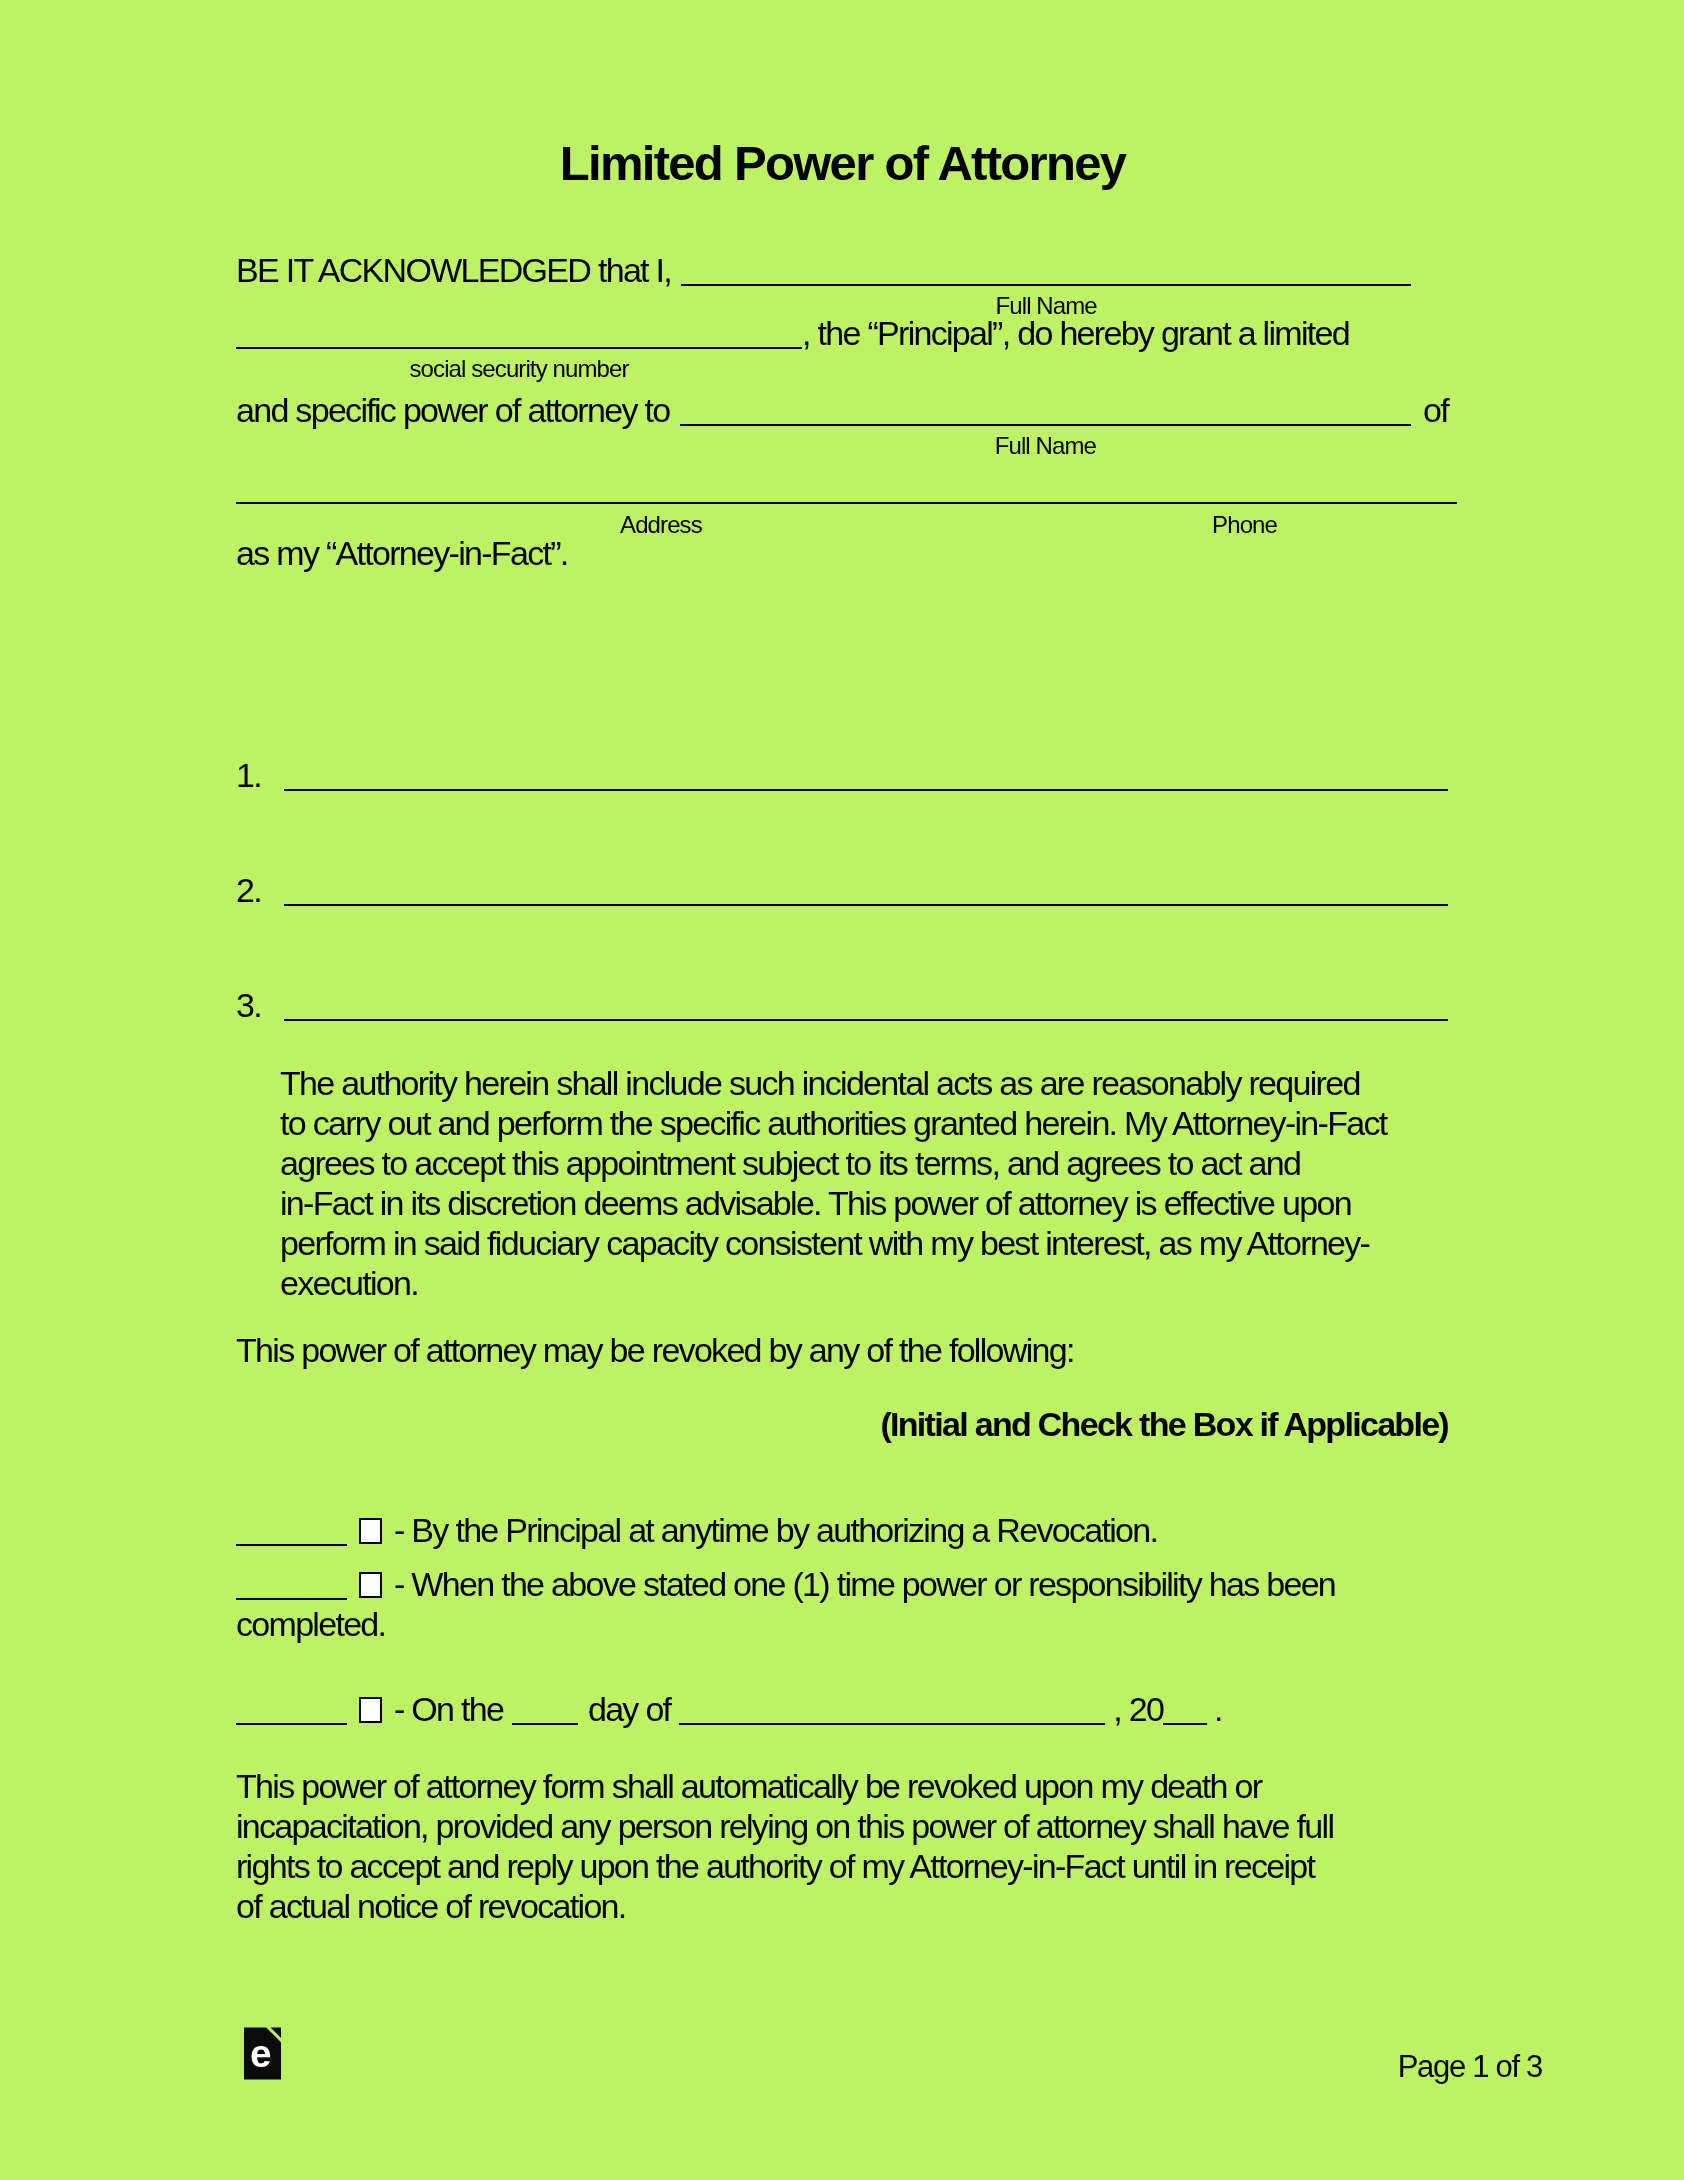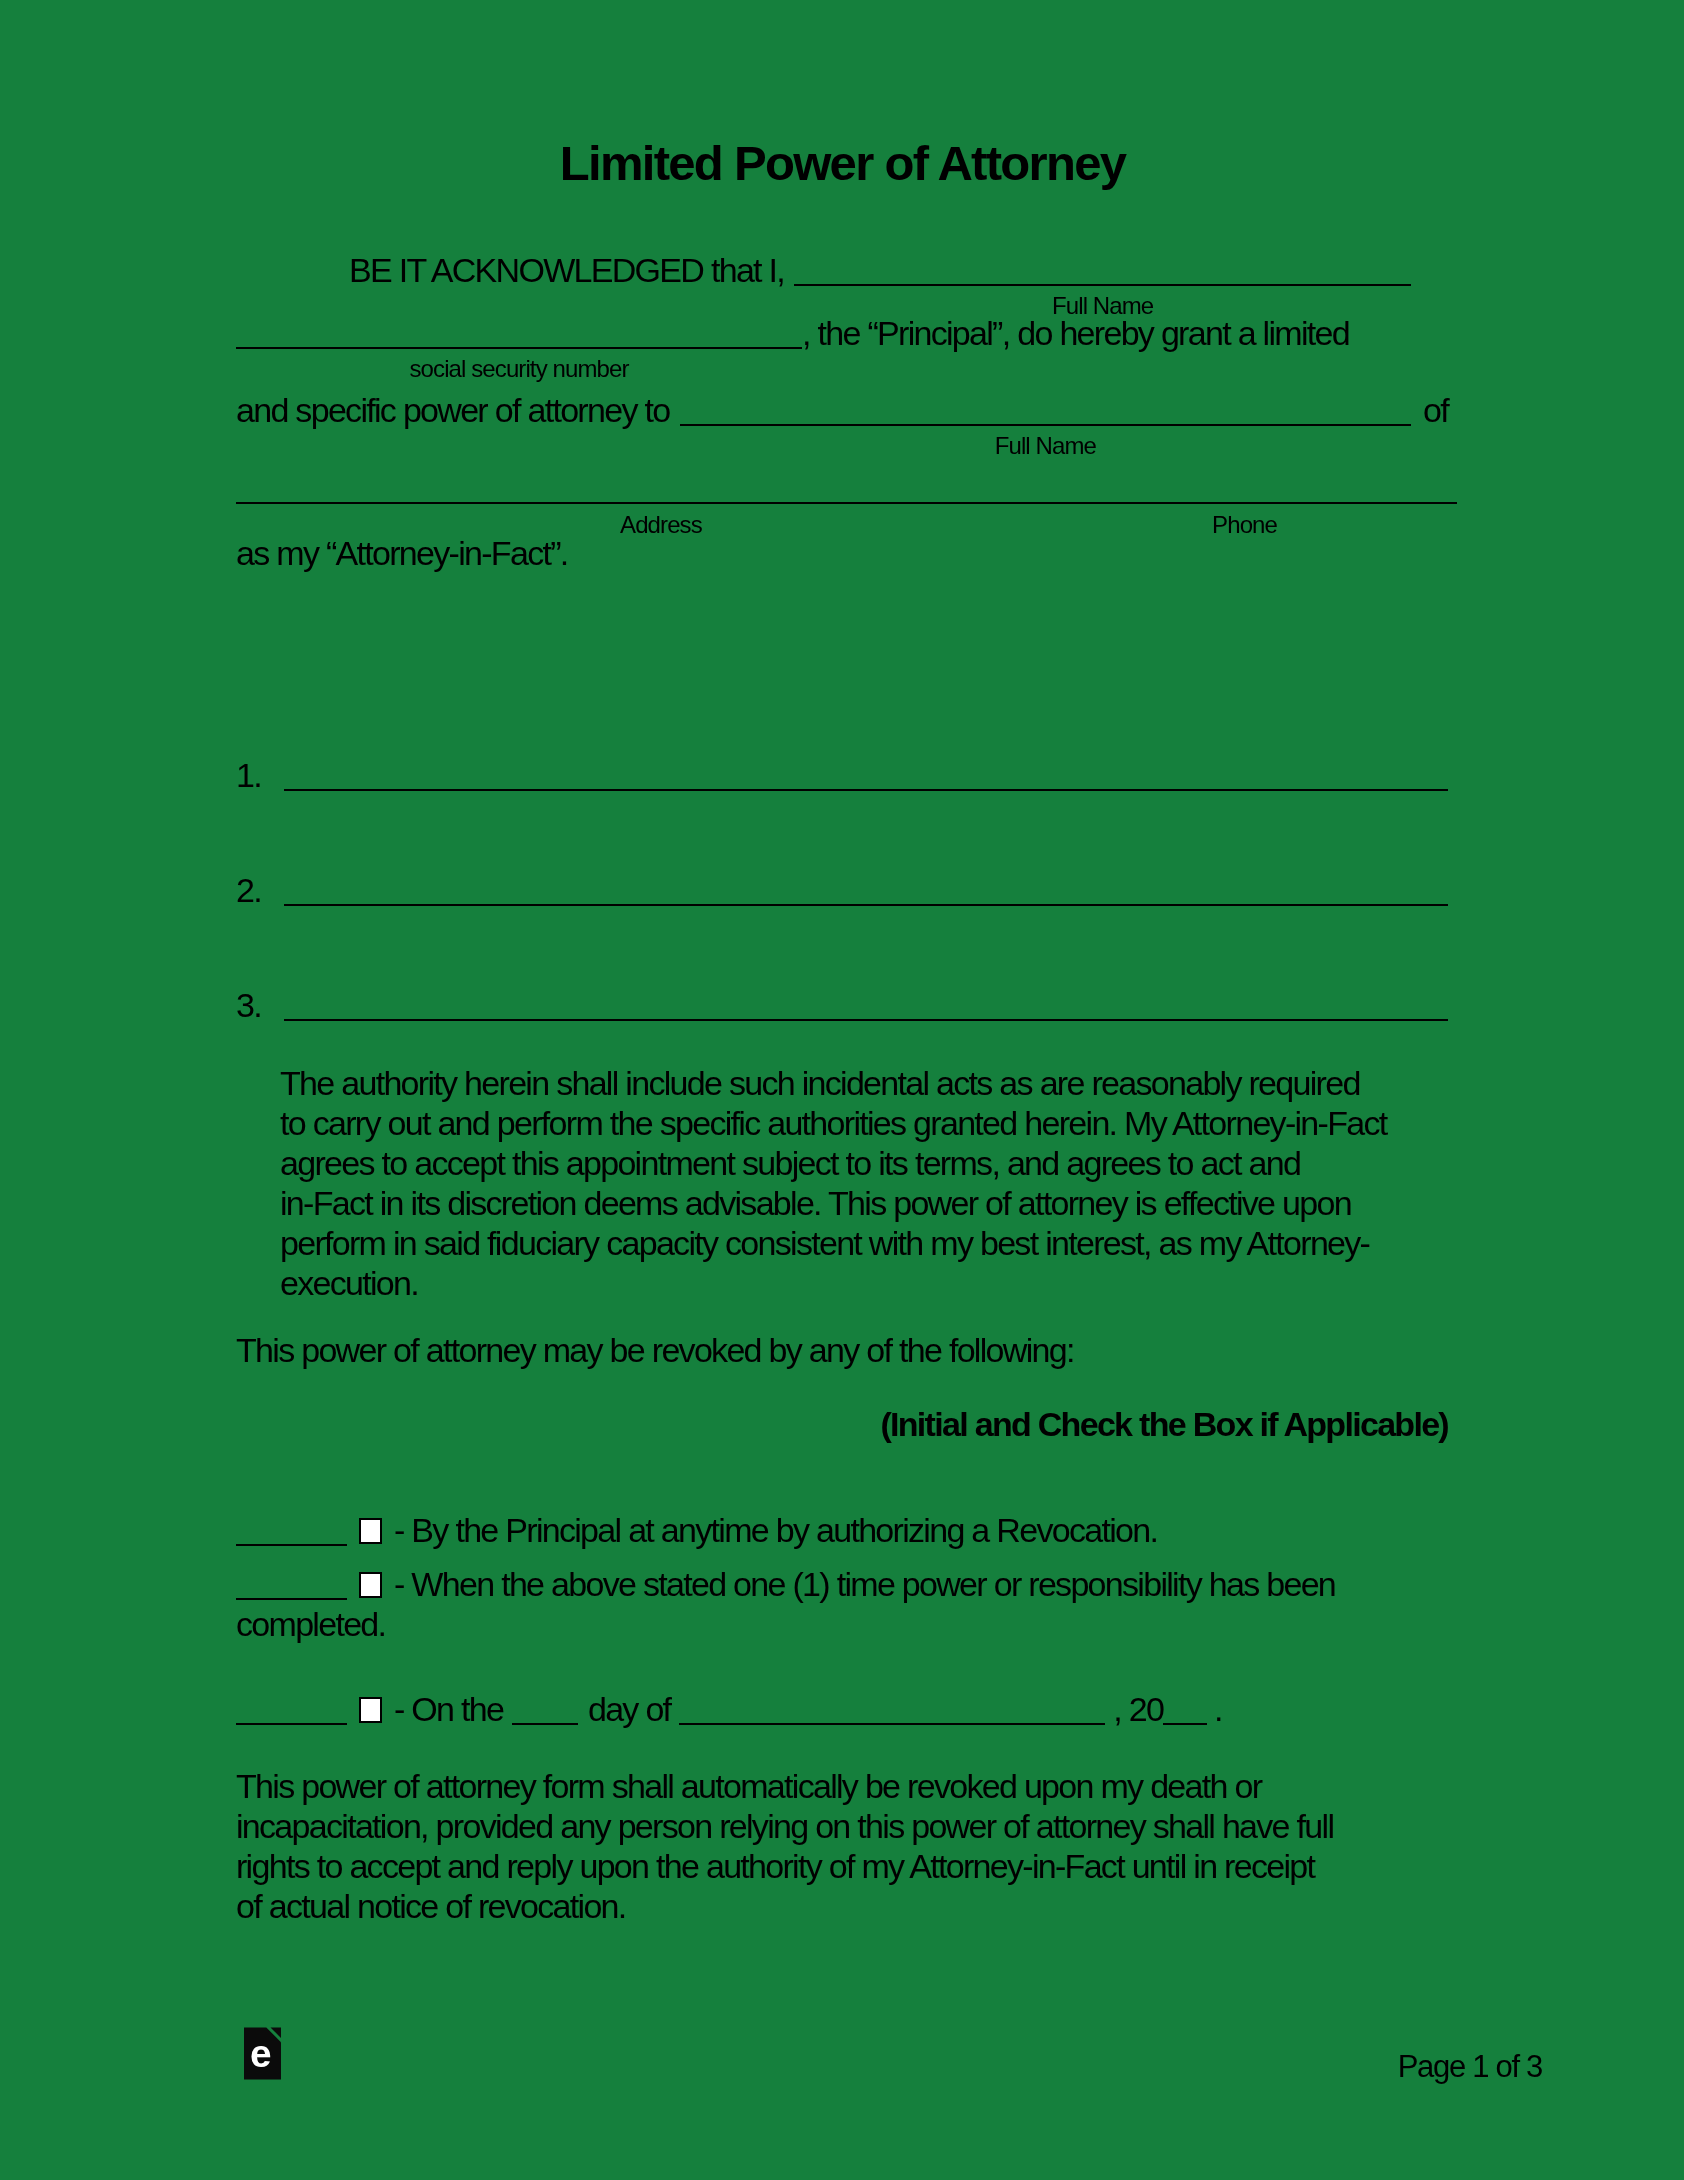--- a/index.html
+++ b/index.html
@@ -4,21 +4,21 @@
 <style>
   html, body {
     margin: 0;
     padding: 0;
     background: #ffffff;
   }
   .page {
     position: relative;
     width: 1685px;
     height: 2181px;
-    background: #15803d;
+    background: #bef264;
     color: #000000;
     font-family: "Liberation Sans", "DejaVu Sans", sans-serif;
     font-size: 34px;
     line-height: 40px;
     letter-spacing: -1.7px;
     overflow: hidden;
   }
   .abs {
     position: absolute;
     left: 236px;
@@ -61,21 +61,21 @@
     white-space: nowrap;
     font-weight: normal;
   }
   .rule-line {
     position: absolute;
     left: 236px;
     right: 228px;
     border-bottom: 2.6px solid #000;
     height: 0;
   }
-  .indent { margin-left: 113px; }
+  .indent { }
   .para div { white-space: nowrap; }
   .center-bold {
     text-align: right;
     font-weight: bold;
   }
   .num {
     flex: 0 0 48px;
   }
   .checkbox {
     flex: 0 0 auto;

